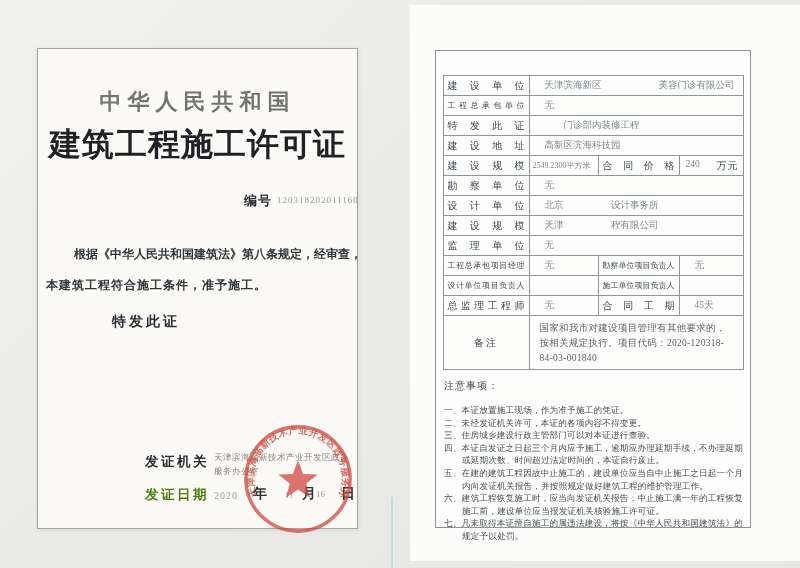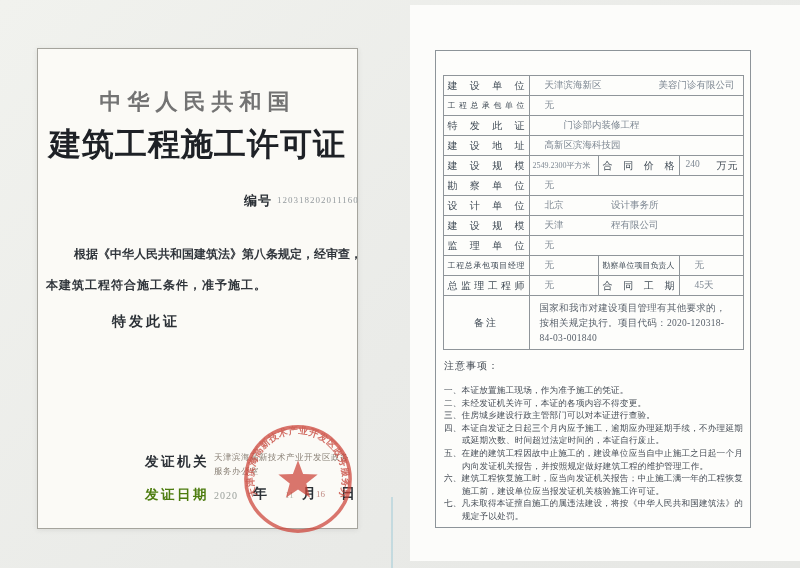--- a/index.html
+++ b/index.html
@@ -166,20 +166,26 @@
         <td class="lbl">监理单位</td>
         <td class="val" colspan="3">无</td>
       </tr>
       <tr>
         <td class="lbl long">工程总承包项目经理</td>
         <td class="val">无</td>
         <td class="lbl long">勘察单位项目负责人</td>
         <td class="val">无</td>
       </tr>
       <tr>
+        <td class="lbl long">设计单位项目负责人</td>
+        <td class="val"></td>
+        <td class="lbl long">施工单位项目负责人</td>
+        <td class="val"></td>
+      </tr>
+      <tr>
         <td class="lbl">总监理工程师</td>
         <td class="val">无</td>
         <td class="lbl">合同工期</td>
         <td class="val">45天</td>
       </tr>
       <tr class="remark-row">
         <td class="lbl center">备注</td>
         <td class="val" colspan="3">国家和我市对建设项目管理有其他要求的，按相关规定执行。项目代码：2020-120318-84-03-001840</td>
       </tr>
     </tbody>

